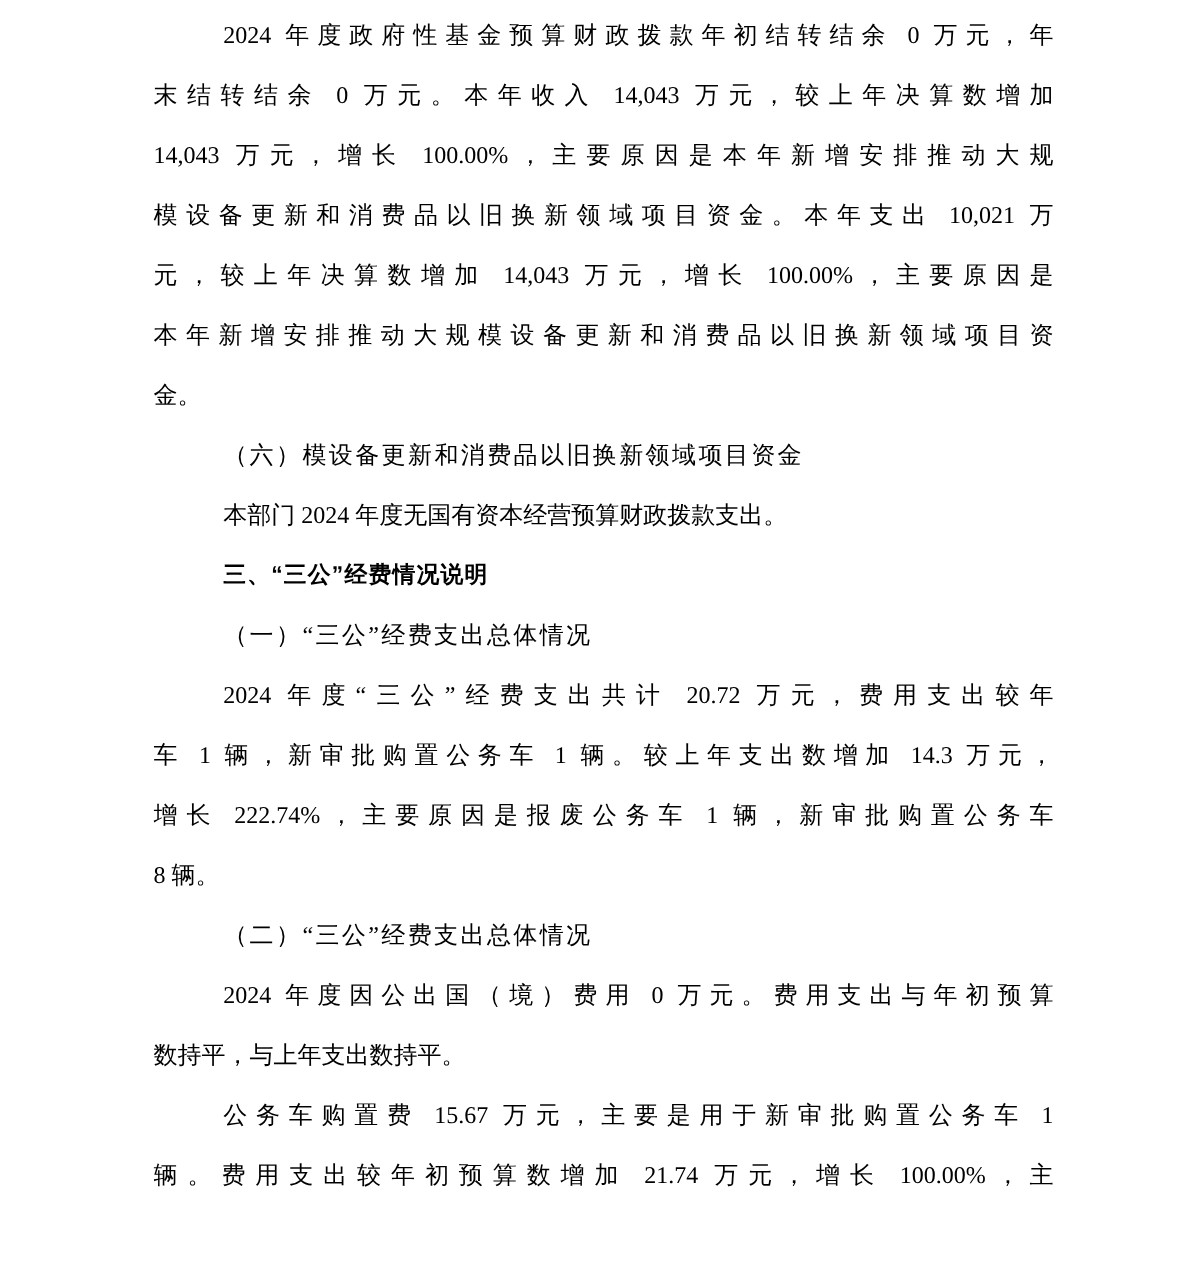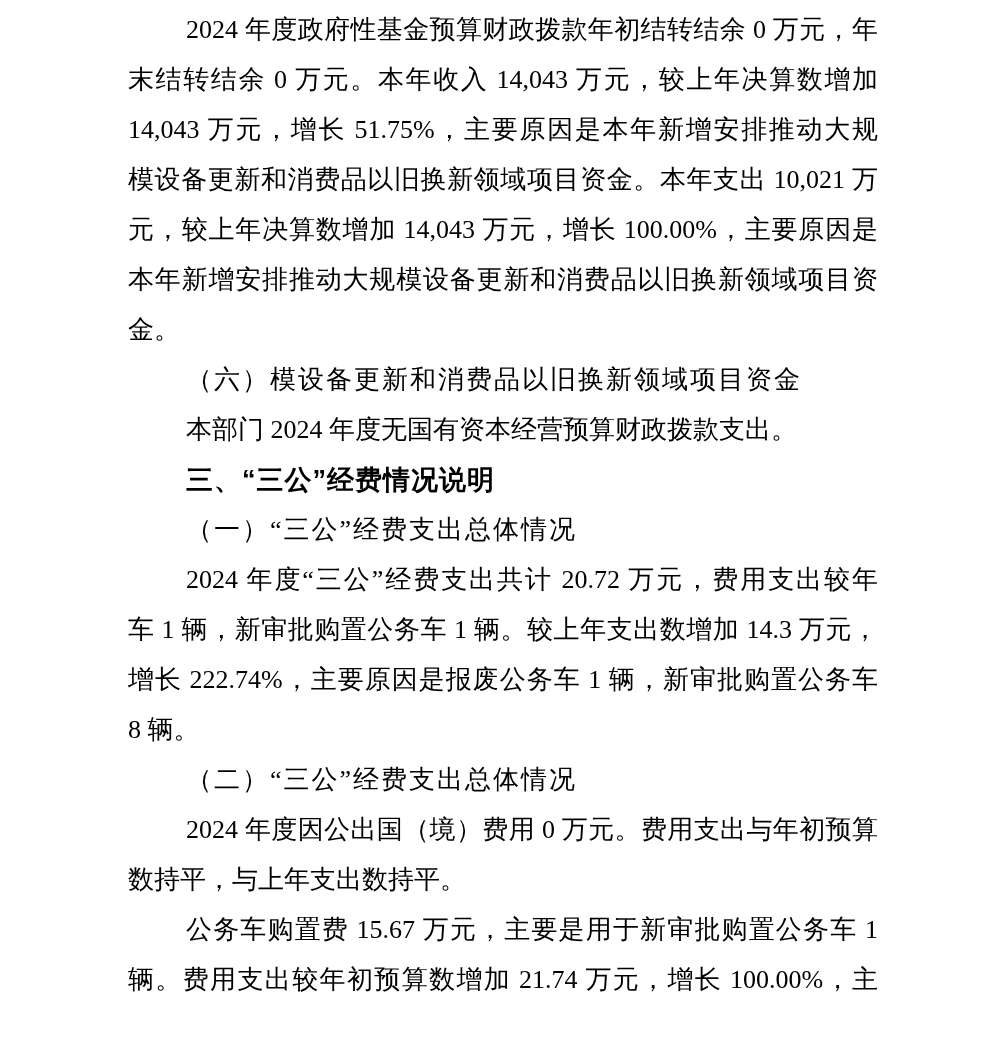--- a/index.html
+++ b/index.html
@@ -18,51 +18,51 @@
     height: 1059px;
     padding: 5px 122px 0 128px;
     background: #ffffff;
     color: #000000;
     font-family: "Liberation Serif", "DejaVu Serif", serif;
   }
   .line {
     width: 750px;
     height: 50px;
     line-height: 50px;
-    font-size: 26px;
+    font-size: 20px;
     overflow: hidden;
     white-space: normal;
     text-align: left;
   }
   .justify {
     text-align: justify;
     text-align-last: justify;
   }
   .indent {
     text-indent: 58px;
   }
   .heading {
     font-family: "Liberation Sans", "DejaVu Sans", sans-serif;
     font-weight: bold;
-    font-size: 27px;
+    font-size: 19px;
     letter-spacing: 1px;
   }
   .kaiti {
     
     font-family: "Liberation Serif", "DejaVu Serif", serif;
     letter-spacing: 2px;
   }
 </style>
 </head>
 <body>
 
 <div class="page">
   <div class="line justify indent">2024 年度政府性基金预算财政拨款年初结转结余 0 万元，年</div>
   <div class="line justify">末结转结余 0 万元。本年收入 14,043 万元，较上年决算数增加</div>
-  <div class="line justify">14,043 万元，增长 51.75%，主要原因是本年新增安排推动大规</div>
+  <div class="line justify">14,043 万元，增长 100.00%，主要原因是本年新增安排推动大规</div>
   <div class="line justify">模设备更新和消费品以旧换新领域项目资金。本年支出 10,021 万</div>
   <div class="line justify">元，较上年决算数增加 14,043 万元，增长 100.00%，主要原因是</div>
   <div class="line justify">本年新增安排推动大规模设备更新和消费品以旧换新领域项目资</div>
   <div class="line">金。</div>
   <div class="line kaiti indent">（六）模设备更新和消费品以旧换新领域项目资金</div>
   <div class="line indent">本部门 2024 年度无国有资本经营预算财政拨款支出。</div>
   <div class="line heading indent">三、“三公”经费情况说明</div>
   <div class="line kaiti indent">（一）“三公”经费支出总体情况</div>
   <div class="line justify indent">2024 年度“三公”经费支出共计 20.72 万元，费用支出较年</div>
   <div class="line justify">车 1 辆，新审批购置公务车 1 辆。较上年支出数增加 14.3 万元，</div>

